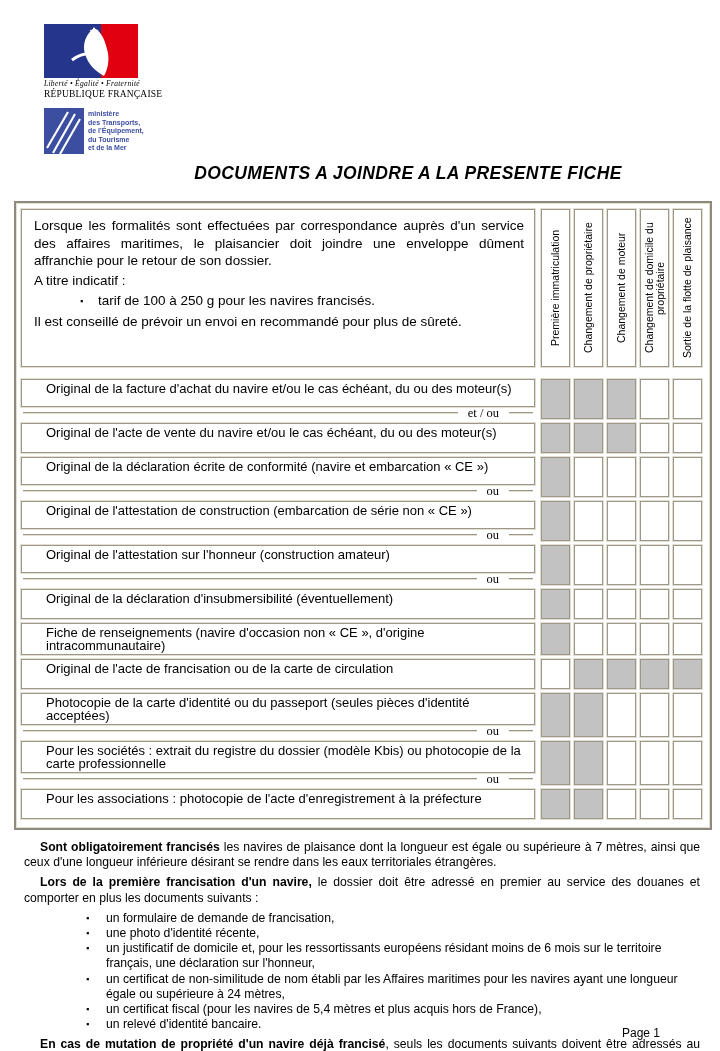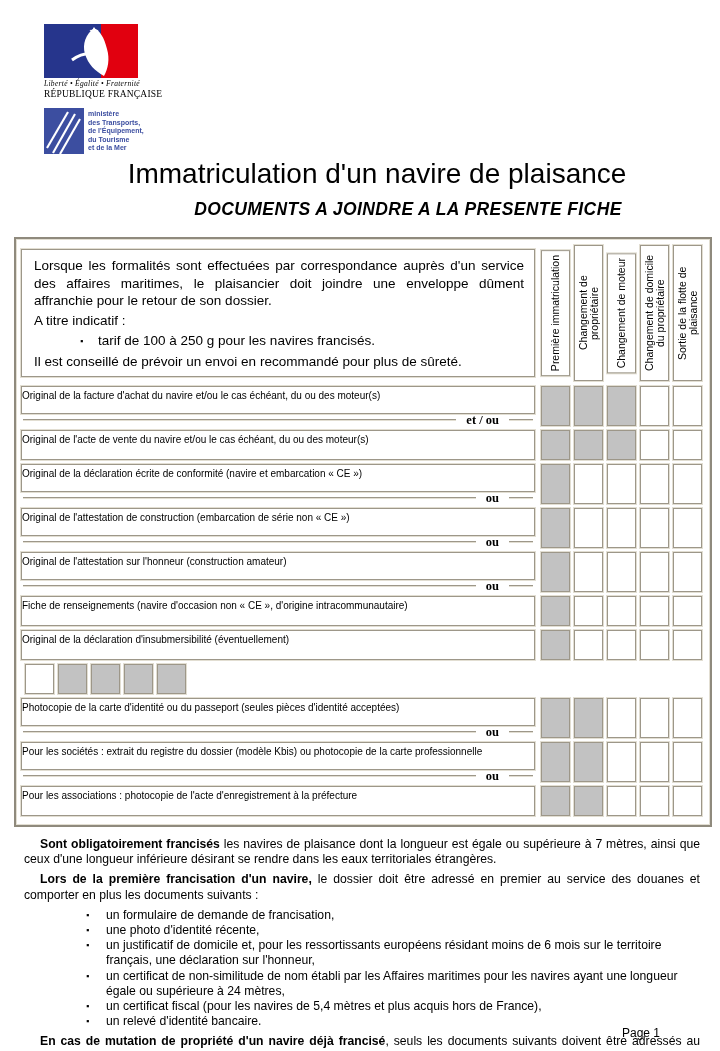--- a/index.html
+++ b/index.html
@@ -26,21 +26,21 @@
   .banner{
     text-align:center;font-size:17.5px;font-weight:bold;font-style:italic;
     letter-spacing:.4px;margin:9px 0 0 128px;width:560px;white-space:nowrap;
   }
   
   .ptable{
     width:698px;margin:17px 0 0 14px;background:#fff;
     border:2px solid #8f8a7d;box-shadow:inset 0 0 0 1px var(--bl);
     padding:6px 5px 5px 5px;box-sizing:border-box;
   }
-  .thead{display:flex;height:136px;margin-bottom:5px;align-items:center;}
+  .thead{display:flex;height:158px;margin-bottom:12px;}
   .intro{
     width:514px;margin-right:2px;box-sizing:border-box;flex:none;
     border:1px solid var(--bd);box-shadow:0 0 0 1px var(--bl);
     padding:7px 10px 4px 12px;font-size:13.5px;line-height:17.5px;
   }
   .intro p{margin:0 0 2px;}
   .intro .just{text-align:justify;}
   .intro ul{list-style:none;margin:3px 0 3px;padding:0 0 0 46px;}
   .intro li{position:relative;padding-left:18px;margin-bottom:3px;}
   .intro li::before{content:"▪";position:absolute;left:0;top:1px;font-size:9px;}
@@ -49,28 +49,28 @@
     border:1px solid var(--bd);box-shadow:0 0 0 1px var(--bl);
     display:flex;align-items:center;justify-content:center;
     writing-mode:vertical-rl;transform:rotate(180deg);
     font-size:10.5px;line-height:11px;text-align:center;padding:4px 1px;
   }
   .trow{display:flex;margin-bottom:4px;min-height:30px;align-items:stretch;}
   .trow.has-sep{min-height:40px;}
   .trow .left{width:514px;margin-right:2px;flex:none;display:flex;flex-direction:column;box-sizing:border-box;}
   .doc-box{
     flex:1;border:1px solid var(--bd);box-shadow:0 0 0 1px var(--bl);
-    padding:2px 8px 2px 0;font-size:10px;line-height:13px;box-sizing:border-box;
+    padding:2px 8px 2px 24px;font-size:13px;line-height:13px;box-sizing:border-box;
   }
   .sep{height:12px;display:flex;align-items:center;flex:none;}
   .sline{height:2px;border-top:1px solid var(--bd);border-bottom:1px solid var(--bl);box-sizing:border-box;}
   .sline.grow{flex:1;margin-left:2px;}
   .sline.short{width:24px;margin-right:2px;}
   .sword{
-    font-family:"Liberation Serif","DejaVu Serif",serif;font-weight:bold;
+    font-family:"Liberation Serif","DejaVu Serif",serif;font-weight:normal;
     font-size:12.5px;line-height:10px;margin:0 10px;white-space:nowrap;
   }
   .cb{
     width:29px;margin-left:4px;flex:none;box-sizing:border-box;
     border:1px solid var(--bd);box-shadow:0 0 0 1px var(--bl);background:#fff;
   }
   .cb.on{background:var(--chk);}
   
   .notes{margin:10px 20px 0 24px;font-size:12.2px;line-height:15.2px;}
   .note{margin:0 0 5px;text-indent:16px;text-align:justify;}
@@ -109,21 +109,20 @@
         </svg>
       </span>
       <span class="mintext">ministère
 des Transports,
 de l'Équipement,
 du Tourisme
 et de la Mer</span>
     </div>
   </div>
   <div class="titles">
-    <div class="subtitle">Immatriculation d'un navire de plaisance</div>
   </div>
 </div>
 
 <div class="banner">DOCUMENTS A JOINDRE A LA PRESENTE FICHE</div>
 
 <div class="ptable">
   <div class="thead">
     <div class="intro">
       <p class="just">Lorsque les formalités sont effectuées par correspondance auprès d'un service des affaires maritimes, le plaisancier doit joindre une enveloppe dûment affranchie pour le retour de son dossier.</p>
       <p>A titre indicatif :</p>
@@ -200,39 +199,42 @@
           </div>
         </div>
         <div class="cb on"></div>
         <div class="cb"></div>
         <div class="cb"></div>
         <div class="cb"></div>
         <div class="cb"></div>
       </div>
       <div class="trow">
         <div class="left">
+          <div class="doc-box">Original de la déclaration d'insubmersibilité (éventuellement)</div>
+        </div>
+        <div class="cb on"></div>
+        <div class="cb"></div>
+        <div class="cb"></div>
+        <div class="cb"></div>
+        <div class="cb"></div>
+      </div>
+      <div class="trow">
+        <div class="left">
           <div class="doc-box">Fiche de renseignements (navire d'occasion non « CE », d'origine intracommunautaire)</div>
         </div>
         <div class="cb on"></div>
         <div class="cb"></div>
         <div class="cb"></div>
         <div class="cb"></div>
         <div class="cb"></div>
       </div>
       <div class="trow">
         <div class="left">
-          <div class="doc-box">Original de la déclaration d'insubmersibilité (éventuellement)</div>
-        </div>
-        <div class="cb on"></div>
-        <div class="cb"></div>
-        <div class="cb"></div>
-        <div class="cb"></div>
-        <div class="cb"></div>
-      </div>
-      <div class="trow">
+          <div class="doc-box">Original de l'acte de francisation ou de la carte de circulation</div>
+        </div>
         <div class="cb"></div>
         <div class="cb on"></div>
         <div class="cb on"></div>
         <div class="cb on"></div>
         <div class="cb on"></div>
       </div>
       <div class="trow has-sep">
         <div class="left">
           <div class="doc-box">Photocopie de la carte d'identité ou du passeport (seules pièces d'identité acceptées)</div>
           <div class="sep">

